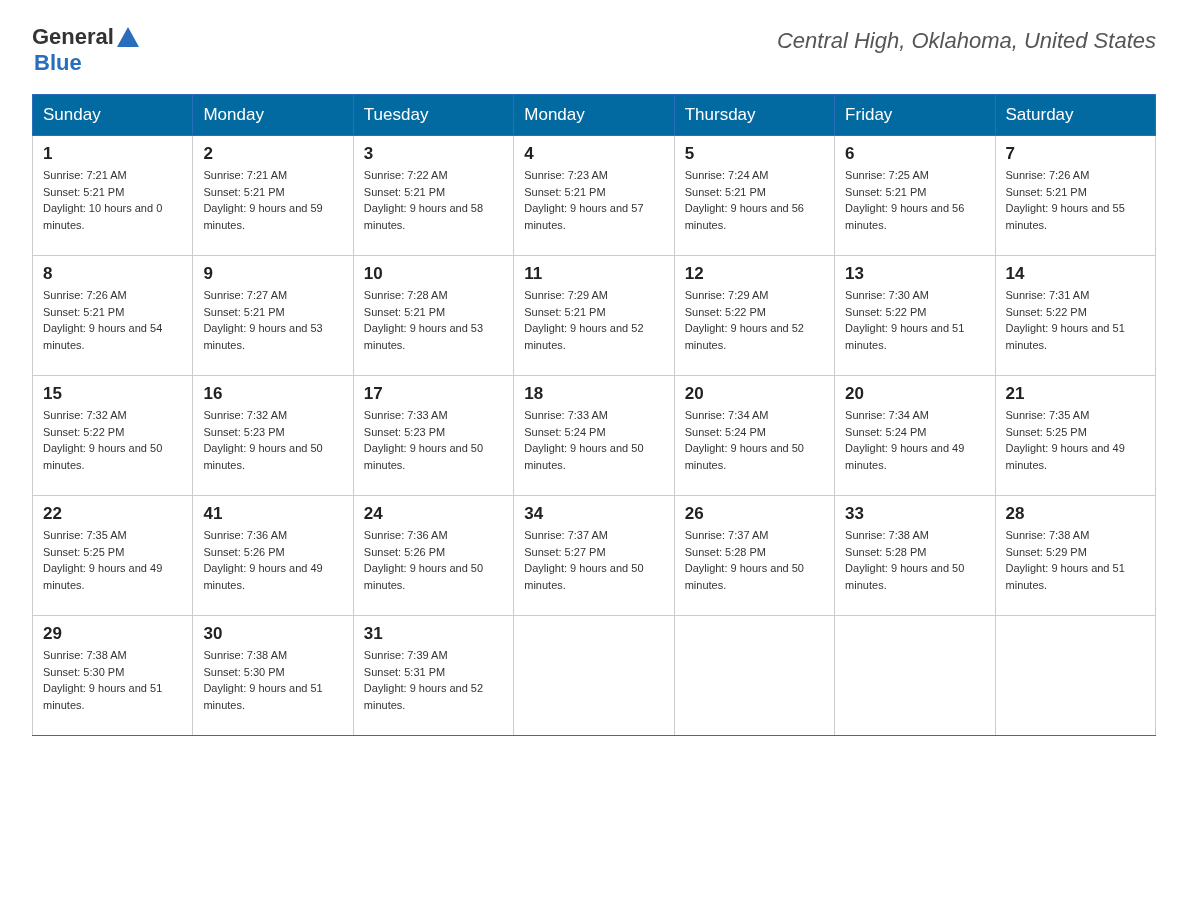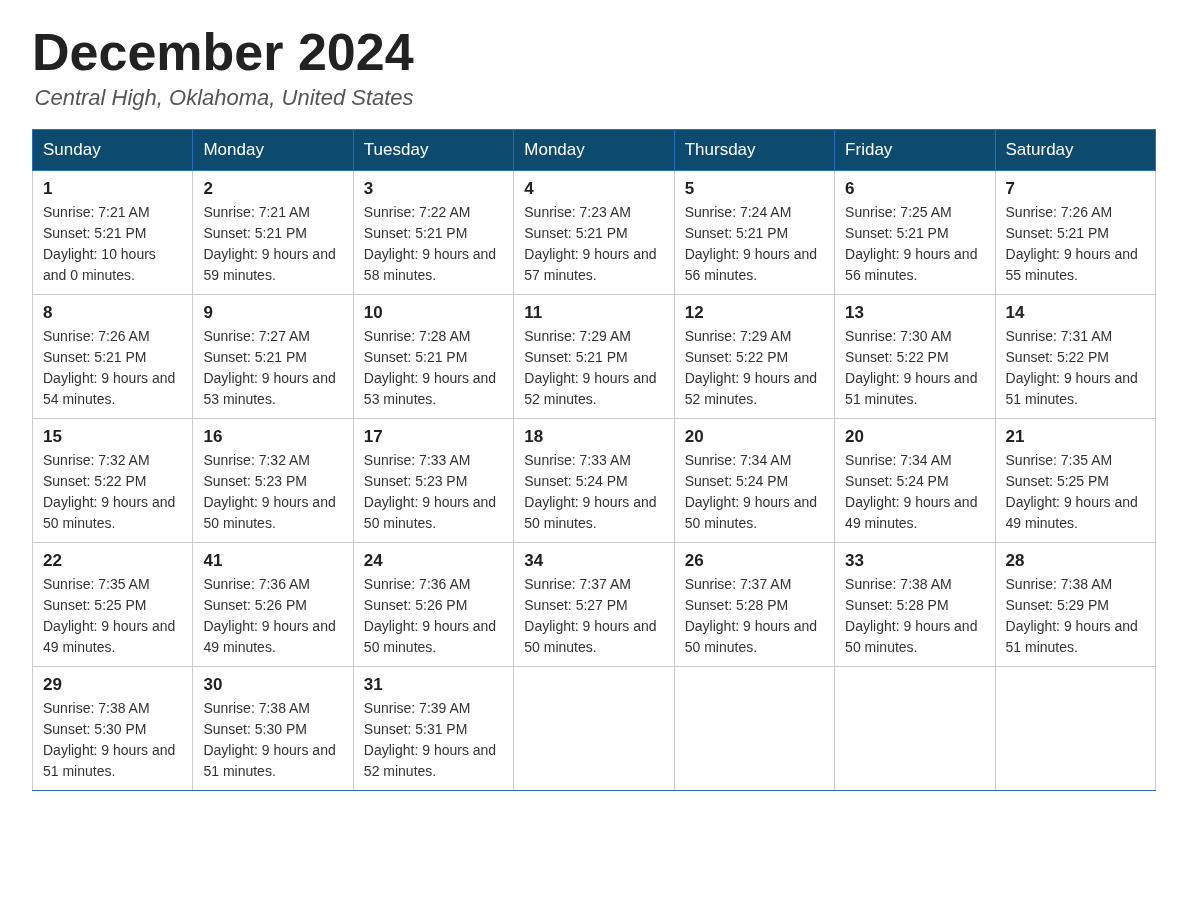--- a/index.html
+++ b/index.html
@@ -35,21 +35,21 @@
       color: #555;
       margin-top: 4px;
       font-style: italic;
     }
     .calendar-table {
       width: 100%;
       border-collapse: collapse;
       border: 1.5px solid #2a6ebb;
     }
     .calendar-table th {
-      background-color: #0c4a6e;
+      background-color: #0369a1;
       color: #ffffff;
       font-size: 17px;
       font-weight: normal;
       padding: 10px 10px;
       text-align: left;
       border: 1px solid #2a6ebb;
     }
     .calendar-table td {
       vertical-align: top;
       padding: 8px 10px;
@@ -61,21 +61,21 @@
       height: 120px;
     }
     .day-number {
       font-size: 17px;
       font-weight: bold;
       color: #222;
       display: block;
       margin-bottom: 3px;
     }
     .day-info {
-      font-size: 14px;
+      font-size: 11px;
       color: #333;
       line-height: 1.5;
     }
     .empty-cell {
       background: #fff;
     }
     tr:last-child td {
       border-bottom: 1.5px solid #2a6ebb;
     }
     .logo-wrapper {
@@ -91,22 +91,32 @@
       font-size: 22px;
       font-weight: bold;
       color: #2a6ebb;
       margin-left: 2px;
     }
   </style>
 </head>
 <body>
 
 <div class="header">
+  <div class="logo-wrapper">
+    <div class="logo-line1">
+      <span class="logo-text-general">General</span>
+      <span style="display:inline-block; margin-left:3px; margin-bottom:-4px;">
+        <svg width="22" height="20" viewBox="0 0 22 20">
+          <polygon points="11,0 22,20 0,20" fill="#2a6ebb"></polygon>
+        </svg>
+      </span>
+    </div>
+    <div class="logo-line2">Blue</div>
+  </div>
   <div class="title-section">
-    <div class="month-title">December 2024</div>
     <div class="location-title">Central High, Oklahoma, United States</div>
   </div>
 </div>
 
 <table class="calendar-table">
   <thead>
     <tr>
     <th>Sunday</th>
         <th>Monday</th>
         <th>Tuesday</th>

